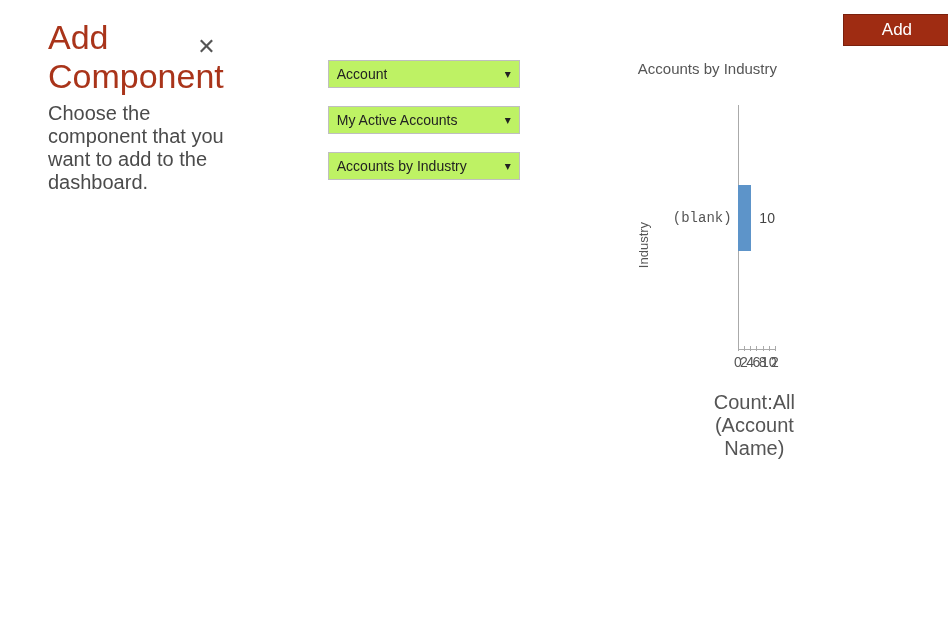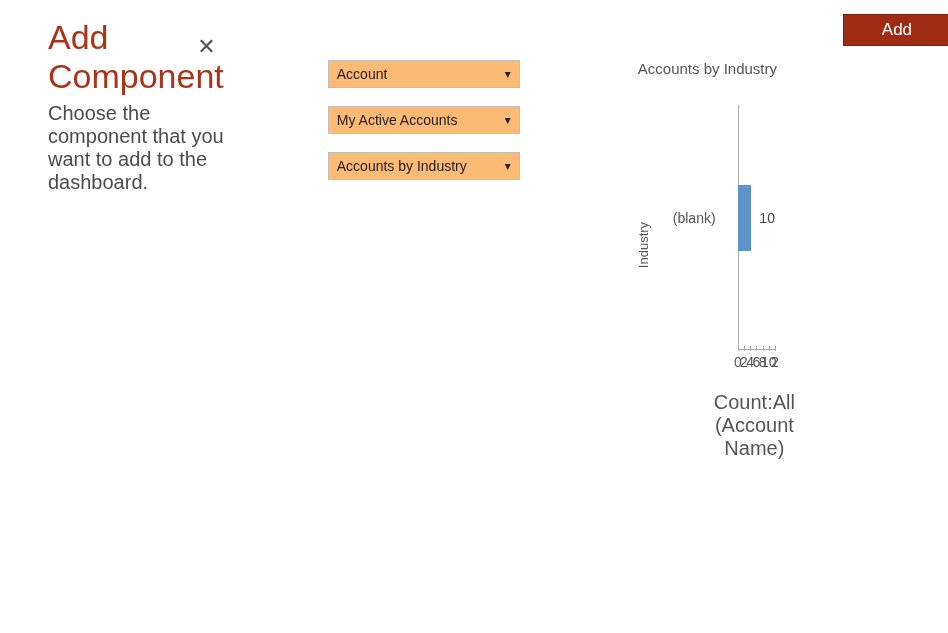--- a/index.html
+++ b/index.html
@@ -65,21 +65,21 @@
       font-weight: 700;
       color: #222;
       display: block;
       margin-bottom: 8px;
     }
     .select-wrap {
       position: relative;
       width: 192px;
       height: 28px;
       border: 1px solid #bfbfbf;
-      background: #fdba74;
+      background: #bef264;
       display: flex;
       align-items: center;
       padding: 0 28px 0 8px;
       cursor: pointer;
     }
     .select-wrap .select-text {
       font-size: 14px;
       color: #222;
       white-space: nowrap;
       overflow: hidden;
@@ -246,21 +246,21 @@
       </div>
 
     </div>
 
     <div class="chart-col">
       <div class="chart-title">Accounts by Industry</div>
 
       <div class="chart-area">
         <div class="y-axis-label">Industry</div>
 
-        <div class="y-tick-label" style="left:45px; top:105px;">(blank)</div>
+        <div class="y-tick-label" style="left:45px; top:105px;font-family:Liberation Mono, monospace;">(blank)</div>
 
         <div class="plot">
           <div class="x-axis-baseline"></div>
           <div class="bar-row" style="top:80px;">
             <div class="bar" id="bar-0" style="width: 83.3333%; background: rgb(93, 148, 201);"></div>
             <span class="bar-value">10</span>
           </div>
         </div>
 
         <div class="x-ticks" id="x-ticks">

